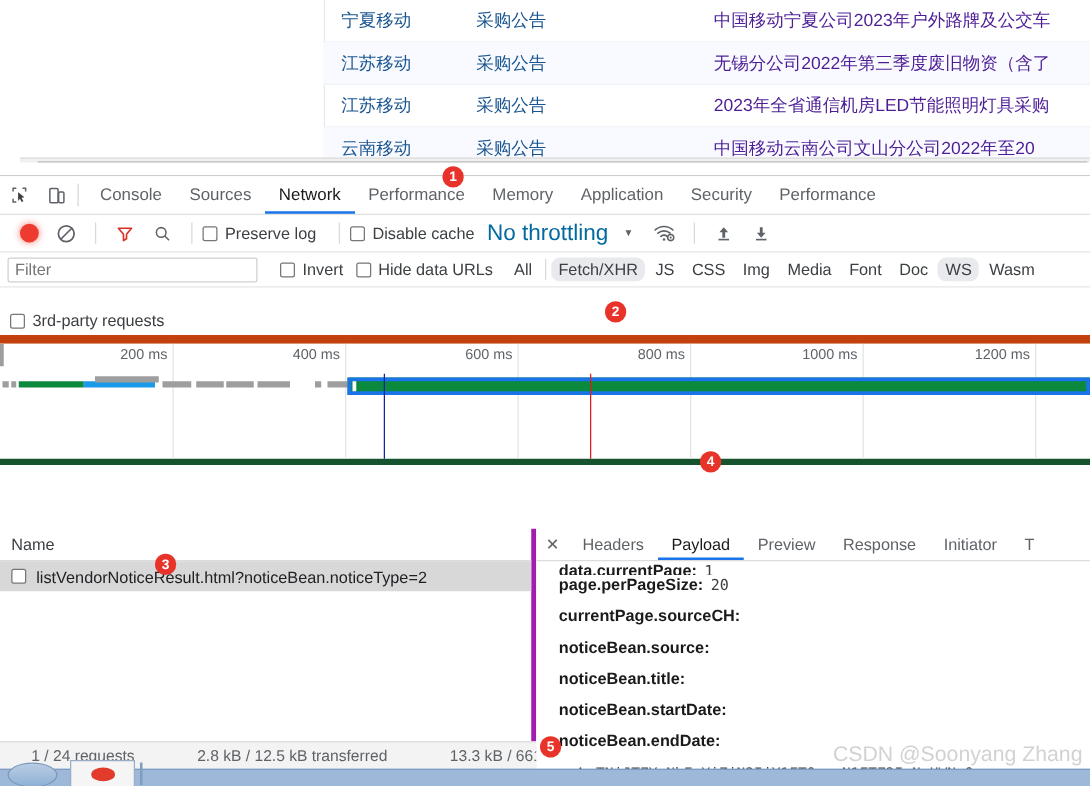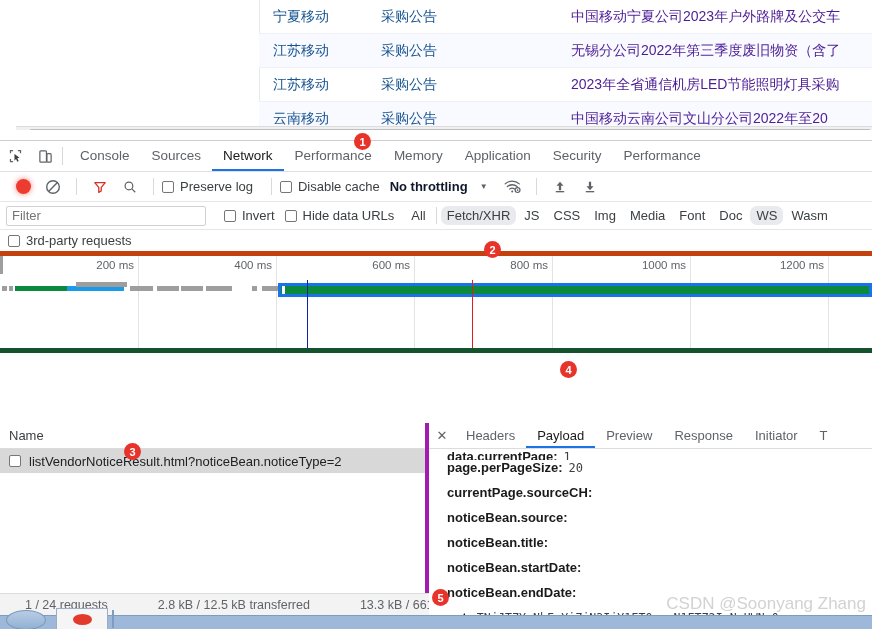--- a/index.html
+++ b/index.html
@@ -37,31 +37,31 @@
   .dt-tab.active { color: #1a1a1a; box-shadow: inset 0 -2px 0 0 #1a73e8; }
 
   
   .dt-toolbar { height: 30px; display: flex; align-items: center; border-bottom: 1px solid #e6e6e6; padding-left: 8px; }
   .rec-dot { width: 15px; height: 15px; border-radius: 50%; background: #ee3b30; box-shadow: 0 0 5px 1px rgba(238,59,48,.45); }
   .clear-ic { width: 16px; height: 16px; }
   .vsep { width: 1px; height: 17px; background: #d9d9d9; margin: 0 8px; }
   .chk { width: 12px; height: 12px; border: 1px solid #767676; border-radius: 2px; background: #fff; display: inline-block; flex: none; }
   .chk-lbl { font-size: 13px; color: #3c4043; margin-left: 6px; white-space: nowrap; }
   .chkwrap { display: flex; align-items: center; margin-right: 10px; }
-  .throttle { font-size: 13px; color: #0f172a; white-space: nowrap; font-weight: bold; }
+  .throttle { font-size: 18px; color: #0369a1; white-space: nowrap; }
   .caret { margin-left: 12px; font-size: 8px; color: #5f6368; }
 
   
   .dt-filterbar { height: 28px; display: flex; align-items: center; border-bottom: 1px solid #e6e6e6; padding-left: 6px; }
   .filter-input { width: 200px; height: 20px; border: 1px solid #d0d0d0; border-radius: 2px; font-size: 13px; color: #5f6368; padding: 0 5px; outline: none; background: #fff; font-family: "Liberation Sans", sans-serif; }
   .ftype { font-size: 13px; color: #3c4043; padding: 2px 6px; border-radius: 7px; margin: 0 1px; white-space: nowrap; }
   .ftype.on { background: #e8eaed; }
 
   
-  .dt-thirdparty { height: 26px; display: flex; align-items: center; padding-left: 8px; border-bottom: 5px solid #c2410c; }
+  .dt-thirdparty { height: 26px; display: flex; align-items: flex-start; padding-left: 8px; border-bottom: 7px solid #c2410c; margin-top: 19px; }
 
   
   .dt-overview { position: relative; height: 97px; border-bottom: 5px solid #14532d; background: #fff; overflow: hidden; }
   .ov-tick { position: absolute; top: 0; height: 97px; width: 1px; background: #e3e3e3; }
   .ov-tick-lbl { position: absolute; top: 3px; font-size: 11.5px; color: #5f6368; transform: translateX(-100%); padding-right: 4px; white-space: nowrap; }
   .ov-left-edge { position: absolute; left: 0; top: 0; width: 3px; height: 18px; background: #9e9e9e; }
   .ov-band { position: absolute; height: 5px; }
   .ov-sel { position: absolute; top: 24px; height: 97px; width: 1px; }
   .ov-sel.blue { background: #0b24a8; }
   .ov-sel.red { background: #e21b1b; }

